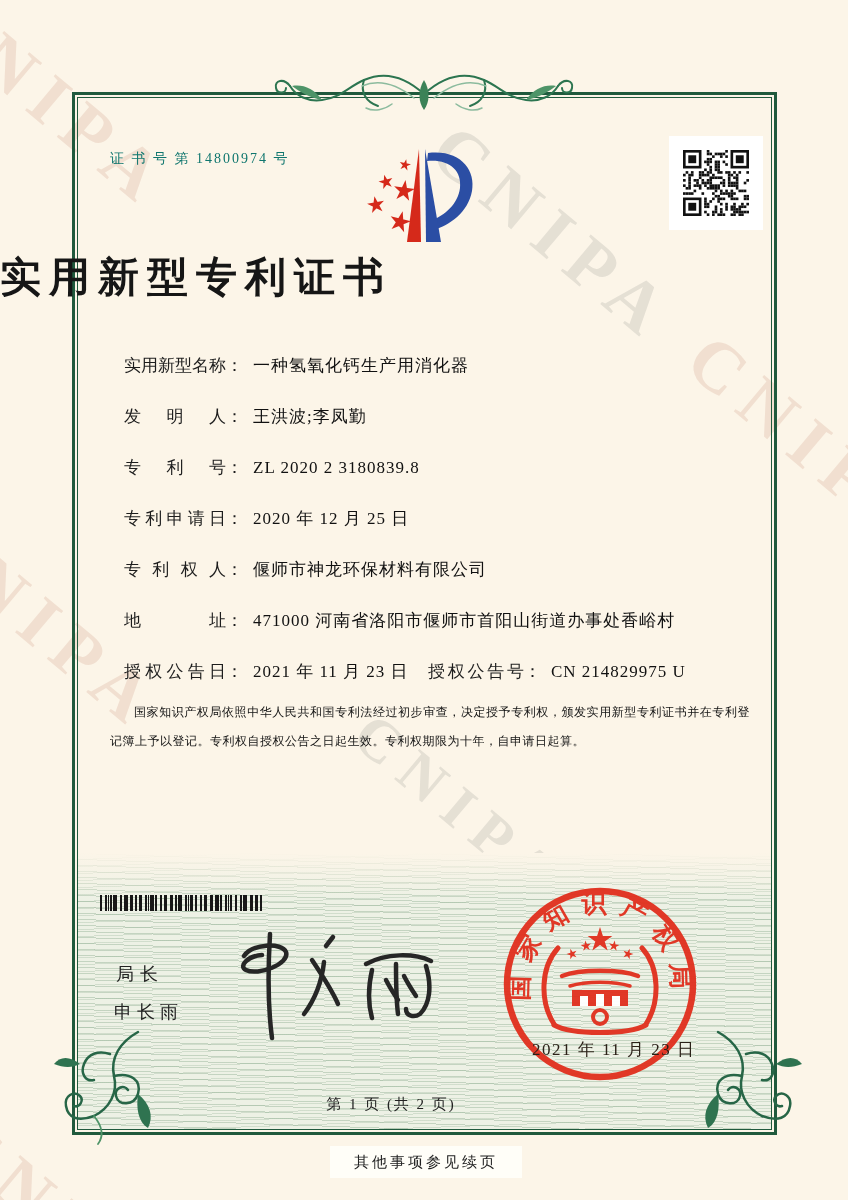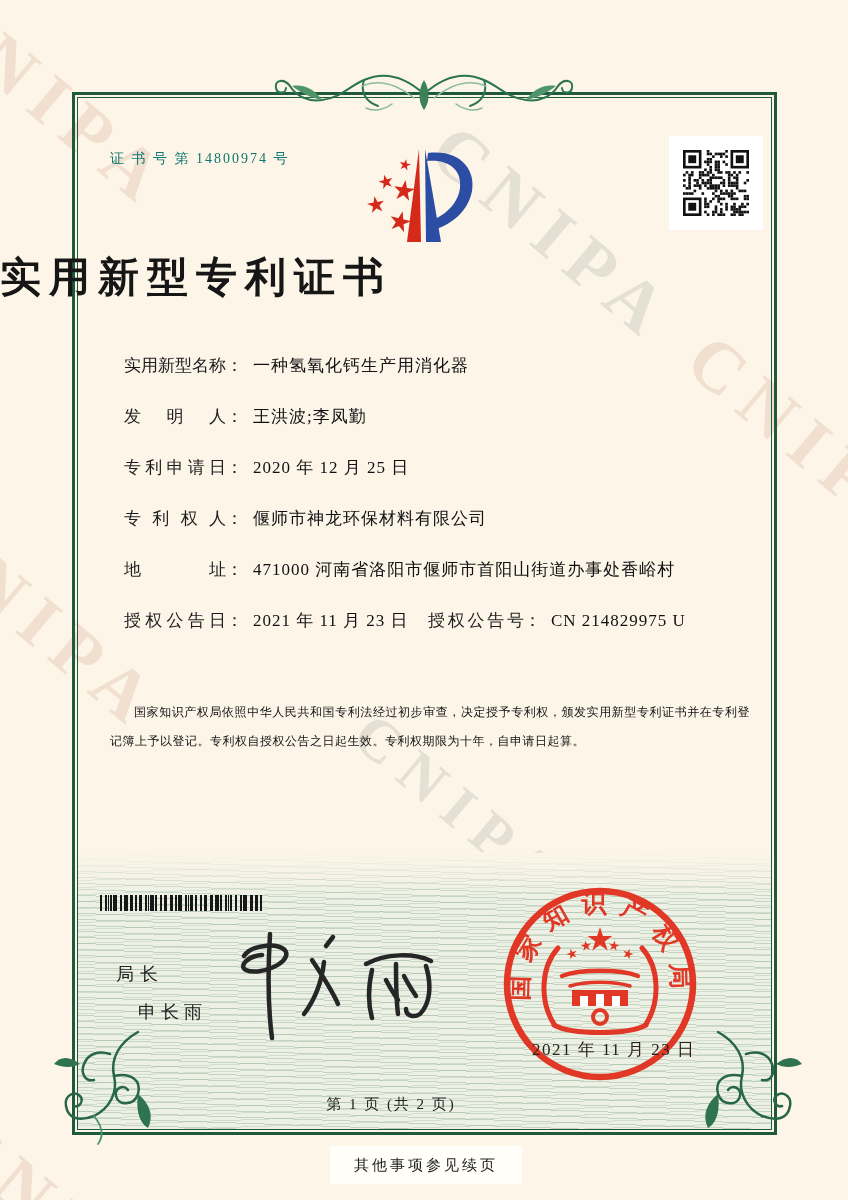--- a/index.html
+++ b/index.html
@@ -76,33 +76,33 @@
   .body-text p{text-indent:2em;}
   
   .barcode{
     position:absolute;left:100px;top:895px;width:162px;height:16px;z-index:4;
     background-image:
       repeating-linear-gradient(90deg,#171717 0 2px, rgba(0,0,0,0) 2px 5px),
       repeating-linear-gradient(90deg,#171717 0 1px, rgba(0,0,0,0) 1px 8px),
       repeating-linear-gradient(90deg,#171717 0 2px, rgba(0,0,0,0) 2px 13px);
   }
   .signer-title{position:absolute;left:116px;top:962px;z-index:4;font-size:18px;letter-spacing:6px;font-family:"Liberation Sans",sans-serif;color:#222;}
-  .signer-name{position:absolute;left:114px;top:1000px;z-index:4;font-size:18px;letter-spacing:5px;font-family:"Liberation Sans",sans-serif;color:#222;margin-left:24px;}
+  .signer-name{position:absolute;left:114px;top:1000px;z-index:4;font-size:18px;letter-spacing:5px;font-family:"Liberation Sans",sans-serif;color:#222;}
   .signature{position:absolute;left:228px;top:928px;z-index:5;}
   .seal{position:absolute;left:500px;top:884px;z-index:4;opacity:.95;}
   .seal-date{
     position:absolute;left:532px;top:1038px;z-index:6;font-size:17px;
     letter-spacing:1.5px;color:#2b2118;white-space:nowrap;
   }
   .page-info{
     position:absolute;left:72px;top:1095px;width:638px;text-align:center;z-index:5;
     font-size:15px;letter-spacing:2px;color:#222;
   }
   .cont-note{
-    position:absolute;left:330px;top:1146px;width:192px;height:38px;z-index:4;
+    position:absolute;left:330px;top:1146px;width:192px;height:32px;z-index:4;
     background:#fffef8;display:flex;align-items:center;justify-content:center;
     font-size:15px;letter-spacing:3px;color:#222;
   }
 </style>
 </head>
 <body>
 
 <div class="page">
 
   <span class="wm" style="left:-36px;top:-26px;">CNIPA</span>
@@ -391,20 +391,23 @@
   <div class="title">实用新型专利证书</div>
 
   <div class="fields">
     <div class="field-row">
       <span class="flabel">实用新型名称</span><span class="fcolon">：</span><span class="fvalue">一种氢氧化钙生产用消化器</span>
     </div>
     <div class="field-row">
       <span class="flabel">发明人</span><span class="fcolon">：</span><span class="fvalue">王洪波;李凤勤</span>
     </div>
     <div class="field-row">
+      <span class="flabel">专利号</span><span class="fcolon">：</span><span class="fvalue">ZL 2020 2 3180839.8</span>
+    </div>
+    <div class="field-row">
       <span class="flabel">专利申请日</span><span class="fcolon">：</span><span class="fvalue">2020 年 12 月 25 日</span>
     </div>
     <div class="field-row">
       <span class="flabel">专利权人</span><span class="fcolon">：</span><span class="fvalue">偃师市神龙环保材料有限公司</span>
     </div>
     <div class="field-row">
       <span class="flabel">地址</span><span class="fcolon">：</span><span class="fvalue">471000 河南省洛阳市偃师市首阳山街道办事处香峪村</span>
     </div>
     <div class="field-row">
       <span class="flabel">授权公告日</span><span class="fcolon">：</span><span class="fvalue">2021 年 11 月 23 日</span>

